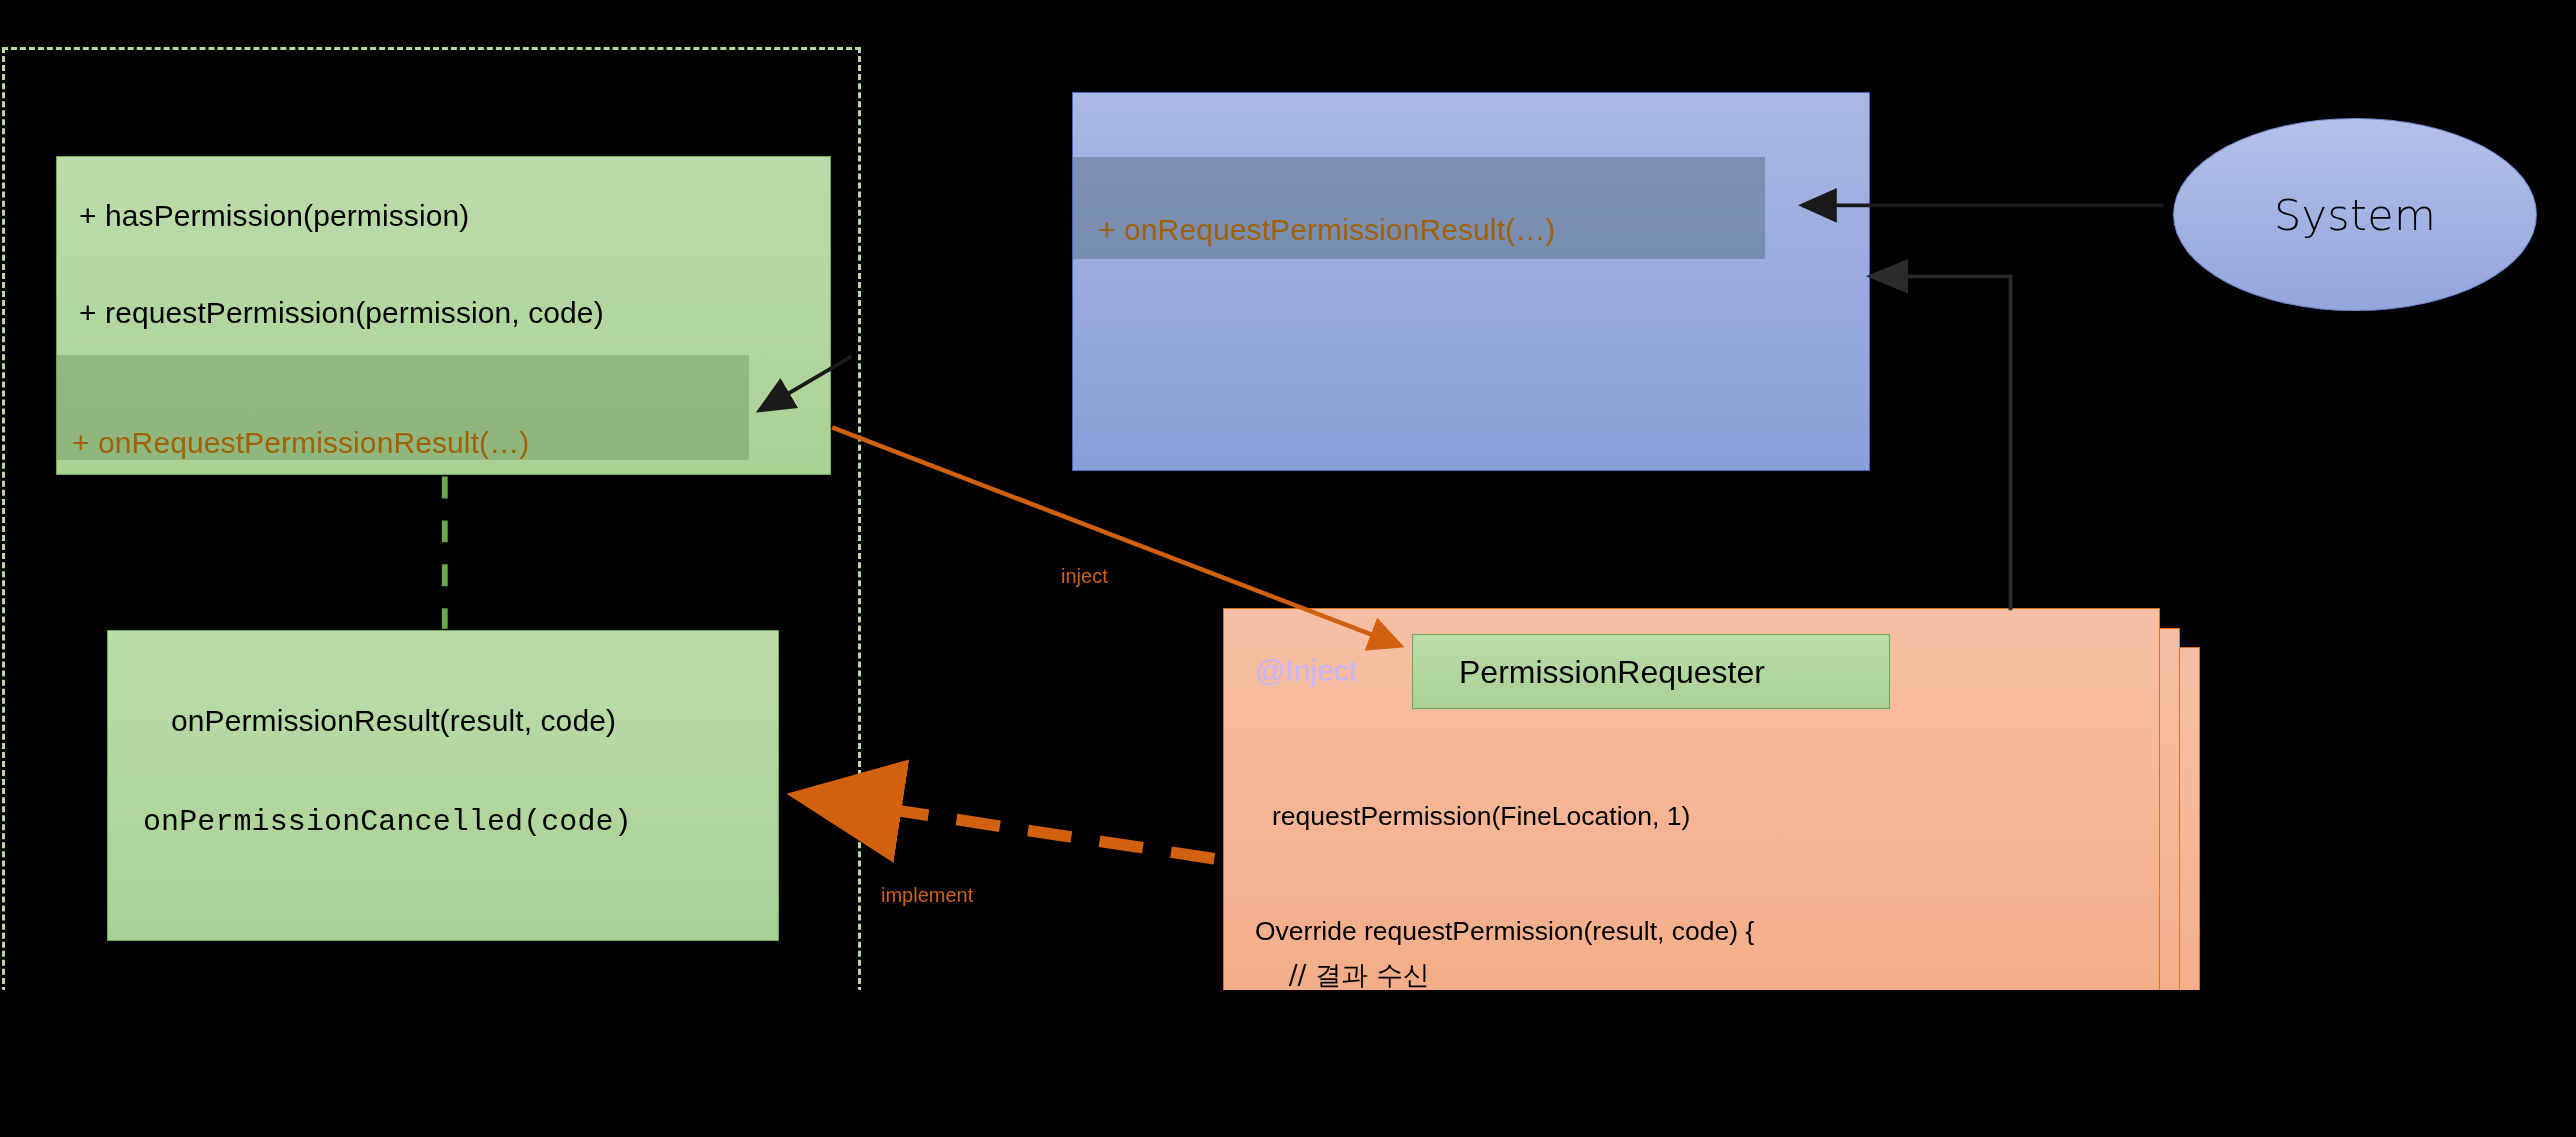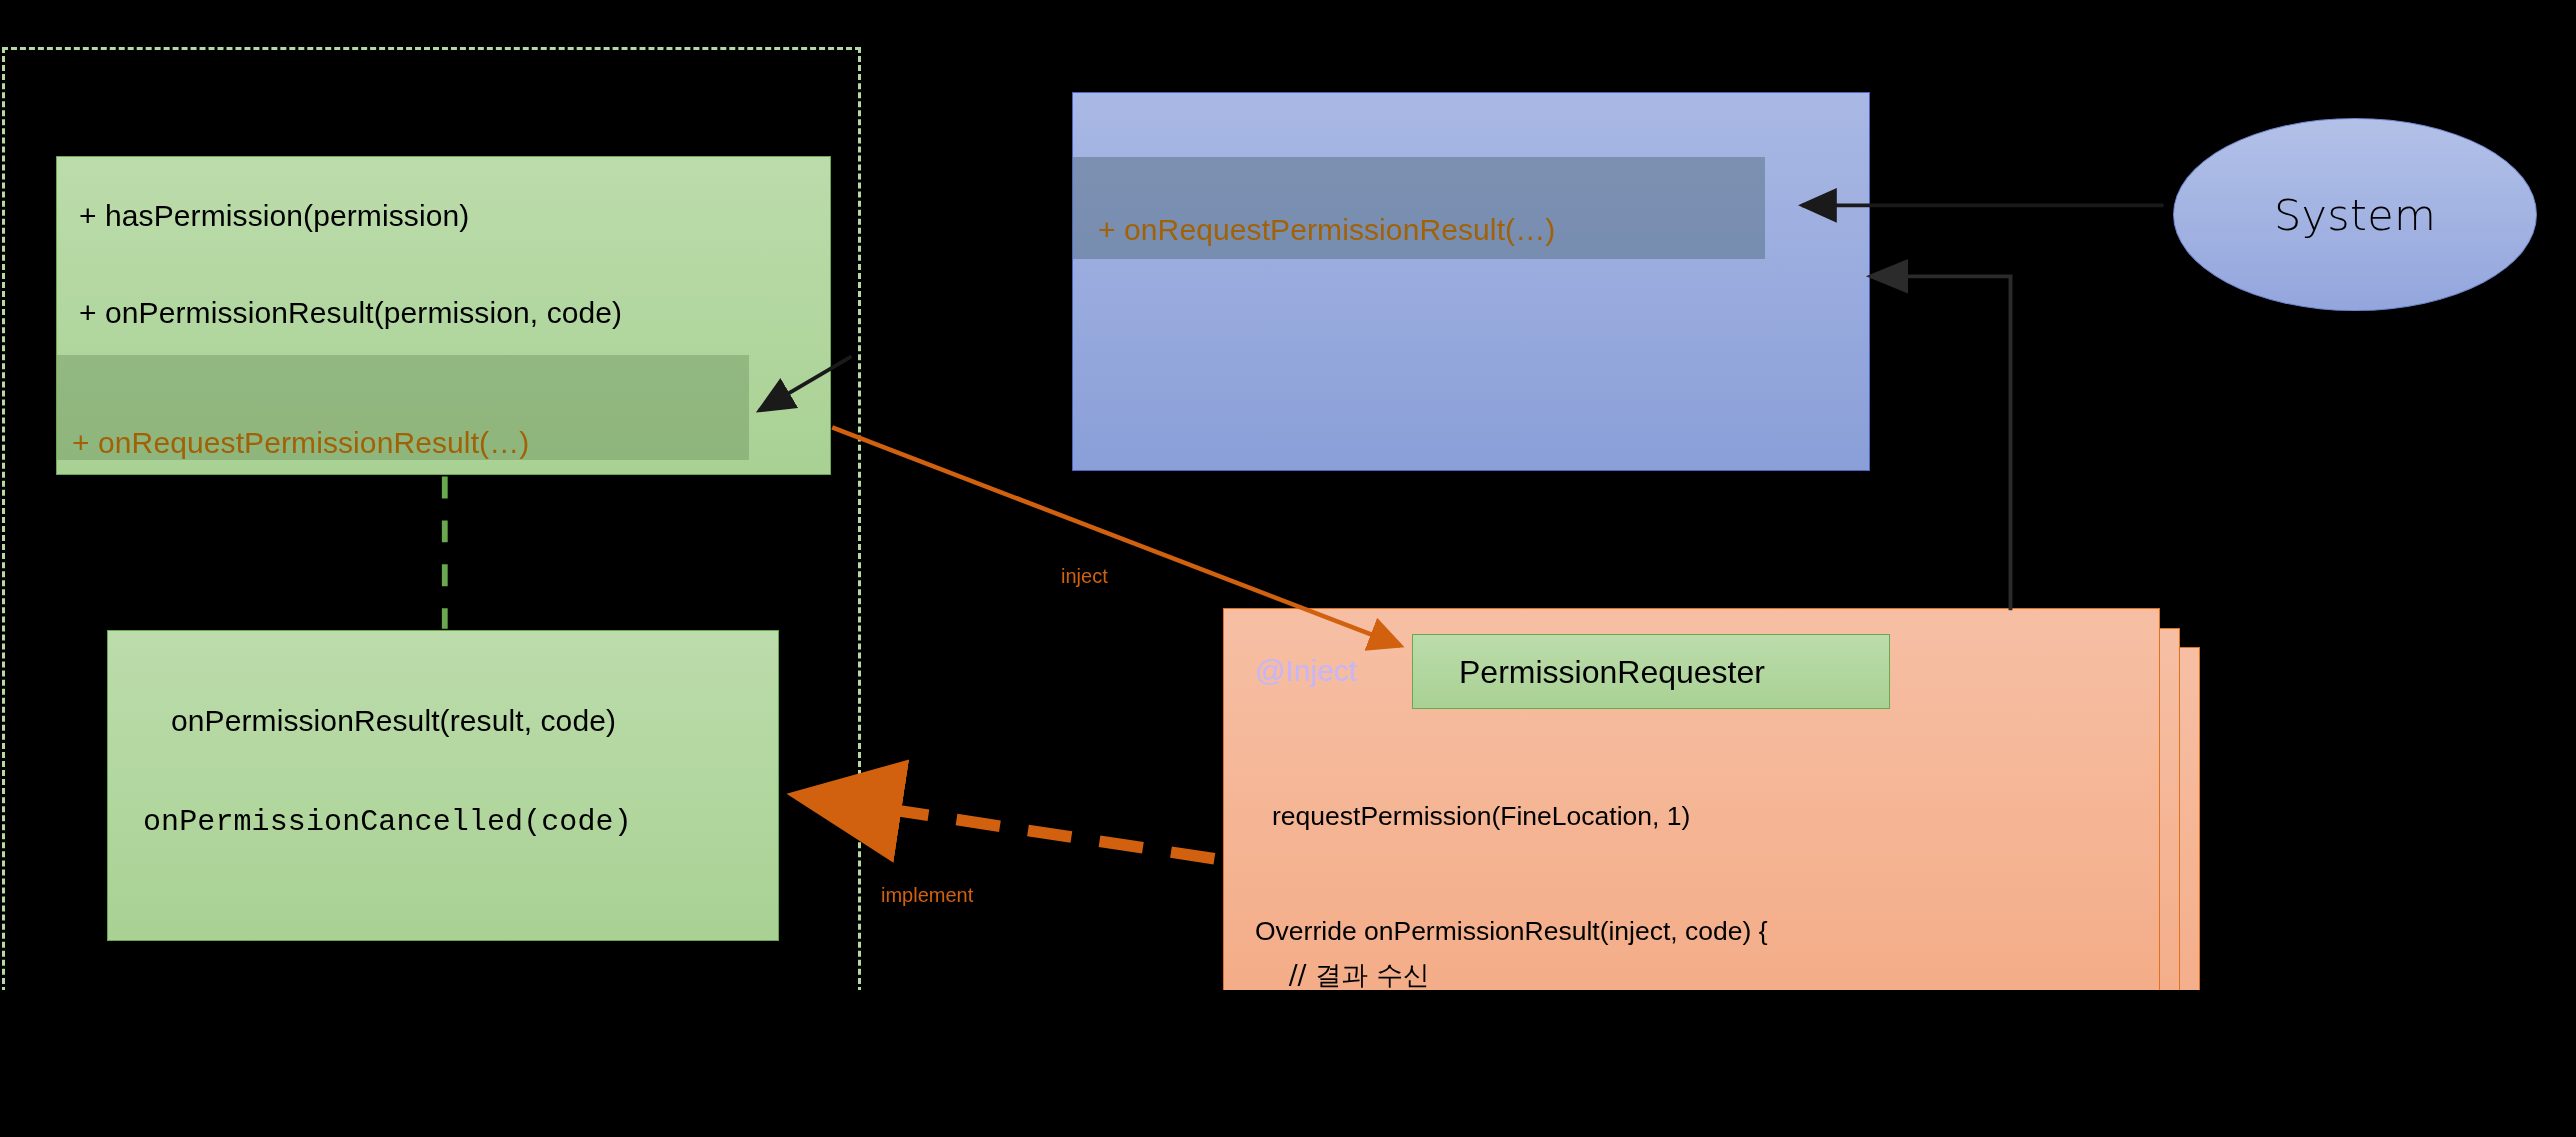--- a/index.html
+++ b/index.html
@@ -120,21 +120,21 @@
 <body>
 
 <div id="stage">
 
   <div class="group-boundary"></div>
 
   <div class="box green-box" style="left:56px; top:156px; width:775px; height:319px;">
     <div class="highlight-band" style="left:0px; top:198px; width:692px; height:105px;"></div>
   </div>
   <div class="method" style="left:79px; top:199px;">+ hasPermission(permission)</div>
-  <div class="method" style="left:79px; top:296px;">+ onPermissionResult(permission, code)</div>
+  <div class="method" style="left:79px; top:296px;">+ requestPermission(permission, code)</div>
   <div class="method method-dim" style="left:72px; top:393px;">+ onRequestPermissionResult(…)</div>
 
   <div class="box green-box" style="left:107px; top:630px; width:672px; height:311px;"></div>
   <div class="method" style="left:143px; top:704px;margin-left:28px;">onPermissionResult(result, code)</div>
   <div class="method" style="left:143px; top:806px;font-family:Liberation Mono, monospace;">onPermissionCancelled(code)</div>
 
   <div class="box blue-box" style="left:1072px; top:92px; width:798px; height:379px;">
     <div class="blue-band" style="left:0px; top:64px; width:692px; height:102px;"></div>
   </div>
   <div class="method method-dim" style="left:1098px; top:180px;">+ onRequestPermissionResult(…)</div>
@@ -146,21 +146,21 @@
   <div class="box salmon-box" style="left:1263px; top:647px; width:937px; height:481px;"></div>
   <div class="box salmon-box" style="left:1243px; top:628px; width:937px; height:481px;"></div>
   <div class="box salmon-box" style="left:1223px; top:608px; width:937px; height:481px;"></div>
 
   <div class="box green-box" style="left:1412px; top:634px; width:478px; height:75px;"></div>
   <div class="chip-label" style="left:1459px; top:654px;">PermissionRequester</div>
 
   <div class="inject-label" style="left:1255px; top:654px;">@Inject</div>
 
   <div class="code-line" style="left:1272px; top:802px;">requestPermission(FineLocation, 1)</div>
-  <div class="code-line" style="left:1255px; top:917px;">Override onPermissionResult(inject, code) {</div>
+  <div class="code-line" style="left:1255px; top:917px;">Override requestPermission(result, code) {</div>
   <div class="code-line" style="left:1255px; top:960px; font-family:'DejaVu Sans', sans-serif;">    // 결과 수신</div>
   <div class="code-line" style="left:1255px; top:1004px;">}</div>
 
   <div class="edge-label" style="left:1061px; top:565px;">inject</div>
   <div class="edge-label" style="left:881px; top:844px;margin-top:40px;">implement</div>
 
   <svg id="wires" viewBox="0 0 3988 1761">
     <defs>
       <marker id="arrow-black" markerWidth="11" markerHeight="11" refX="9" refY="5.5" orient="auto" markerUnits="strokeWidth">
         <path d="M0,1 L10,5.5 L0,10 Z" fill="#1a1a1a"></path>

